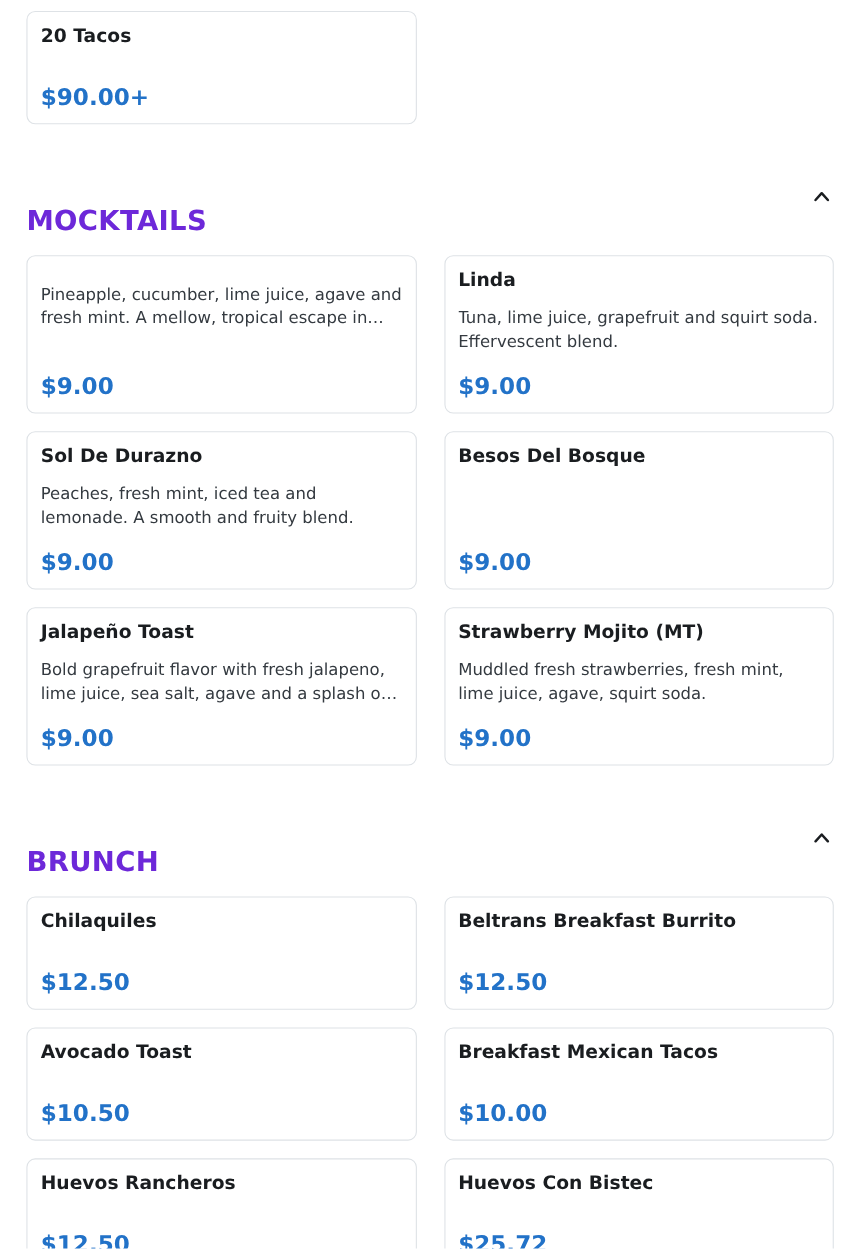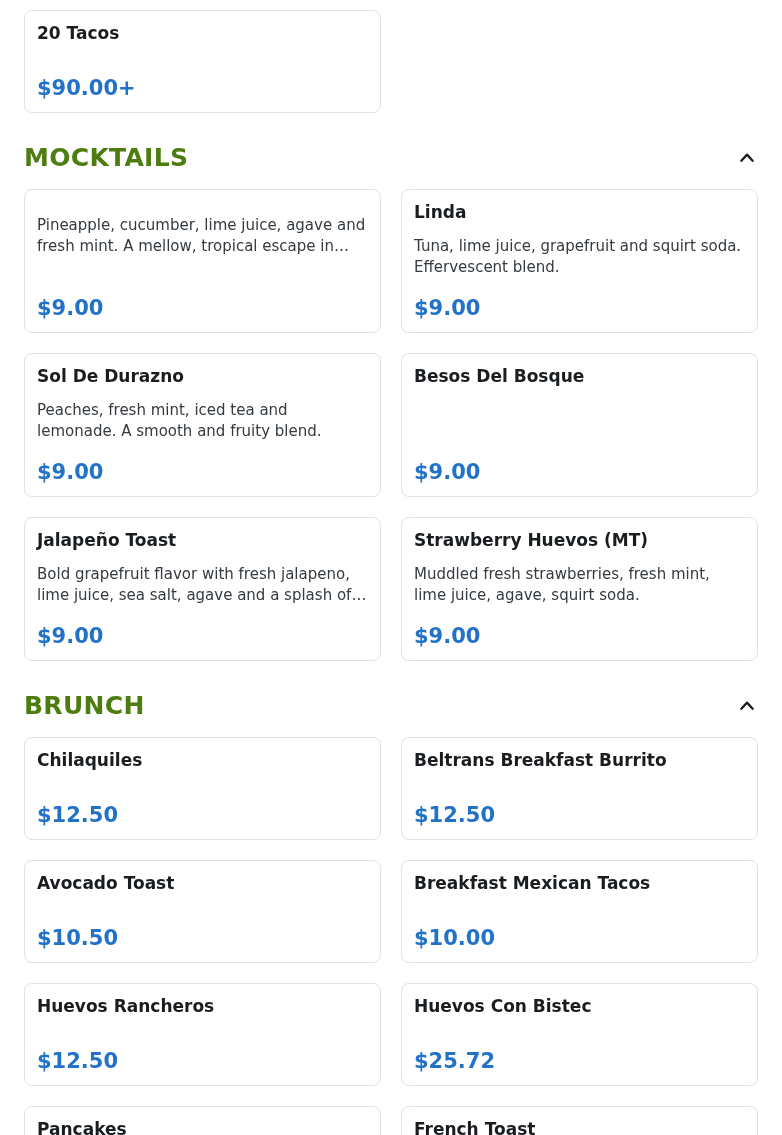--- a/index.html
+++ b/index.html
@@ -10,21 +10,20 @@
     font-family: "DejaVu Sans", "Liberation Sans", sans-serif;
     color: #212529;
   }
   .page { padding: 10px 24px 0 24px; }
   .grid {
     display: grid;
     grid-template-columns: 1fr 1fr;
     column-gap: 25px;
     row-gap: 16px;
     align-items: stretch;
-    gap: 20px;
   }
   .card {
     background: #ffffff;
     border: 1px solid #dee2e6;
     border-radius: 8px;
     padding: 12px;
     display: flex;
     flex-direction: column;
     cursor: pointer;
   }
@@ -55,22 +54,23 @@
   }
   .section-header {
     display: flex;
     align-items: center;
     justify-content: space-between;
     margin: 30px 0 17px 0;
   }
   .section-header h2 {
     font-size: 25px;
     font-weight: 700;
-    color: #4d7c0f;
+    color: #6d28d9;
     letter-spacing: 0.3px;
+    margin-top: 43px;
   }
   .chevron-btn {
     background: none;
     border: none;
     cursor: pointer;
     padding: 2px;
     display: flex;
     align-items: center;
   }
   .chevron-btn svg { display: block; }
@@ -118,21 +118,21 @@
       <div class="card-title">Besos Del Bosque</div>
       <p class="desc"></p>
       <div class="price">$9.00</div>
     </div>
     <div class="card h-lg">
       <div class="card-title">Jalapeño Toast</div>
       <p class="desc">Bold grapefruit flavor with fresh jalapeno, lime juice, sea salt, agave and a splash of squirt…</p>
       <div class="price">$9.00</div>
     </div>
     <div class="card h-lg">
-      <div class="card-title">Strawberry Huevos (MT)</div>
+      <div class="card-title">Strawberry Mojito (MT)</div>
       <p class="desc">Muddled fresh strawberries, fresh mint, lime juice, agave, squirt soda.</p>
       <div class="price">$9.00</div>
     </div>
   </div>
 
   <div class="section-header">
     <h2>BRUNCH</h2>
     <button class="chevron-btn">
       <span>
         <svg width="18" height="18" viewBox="0 0 16 16">

